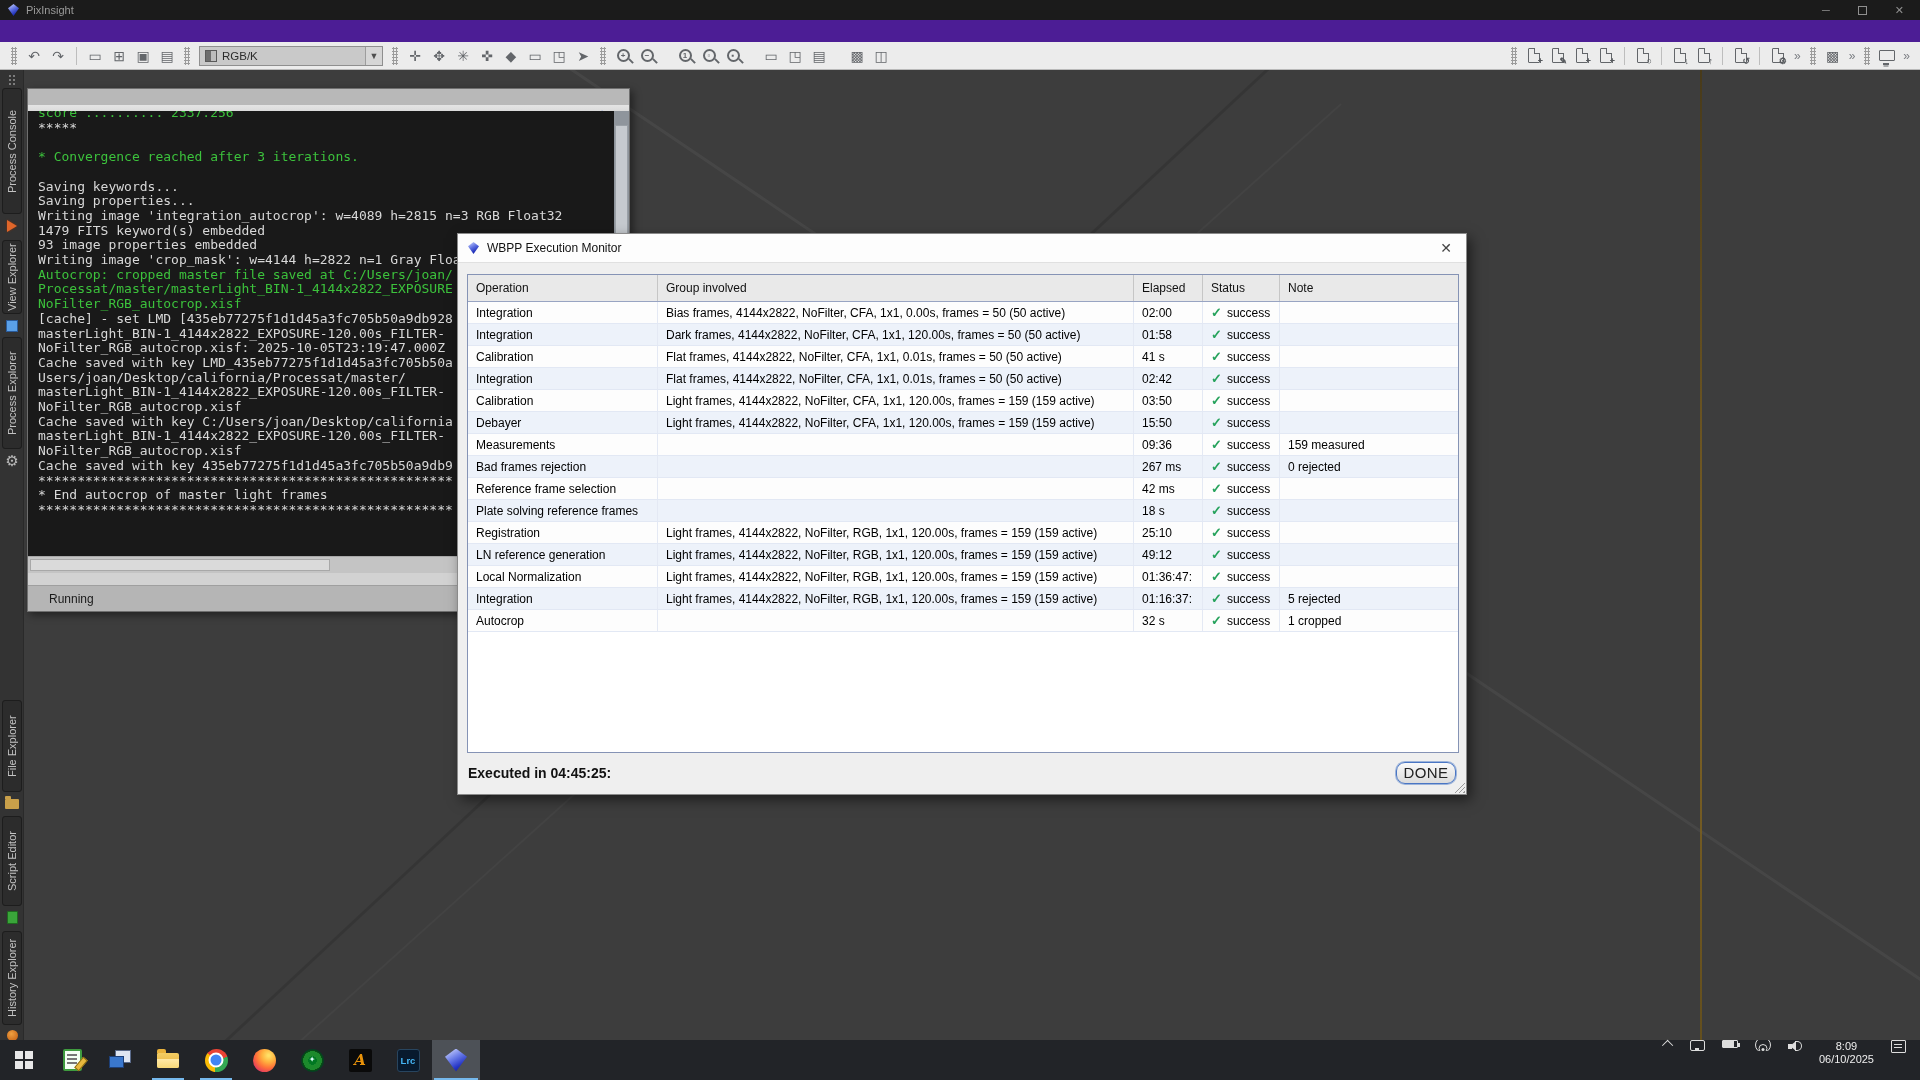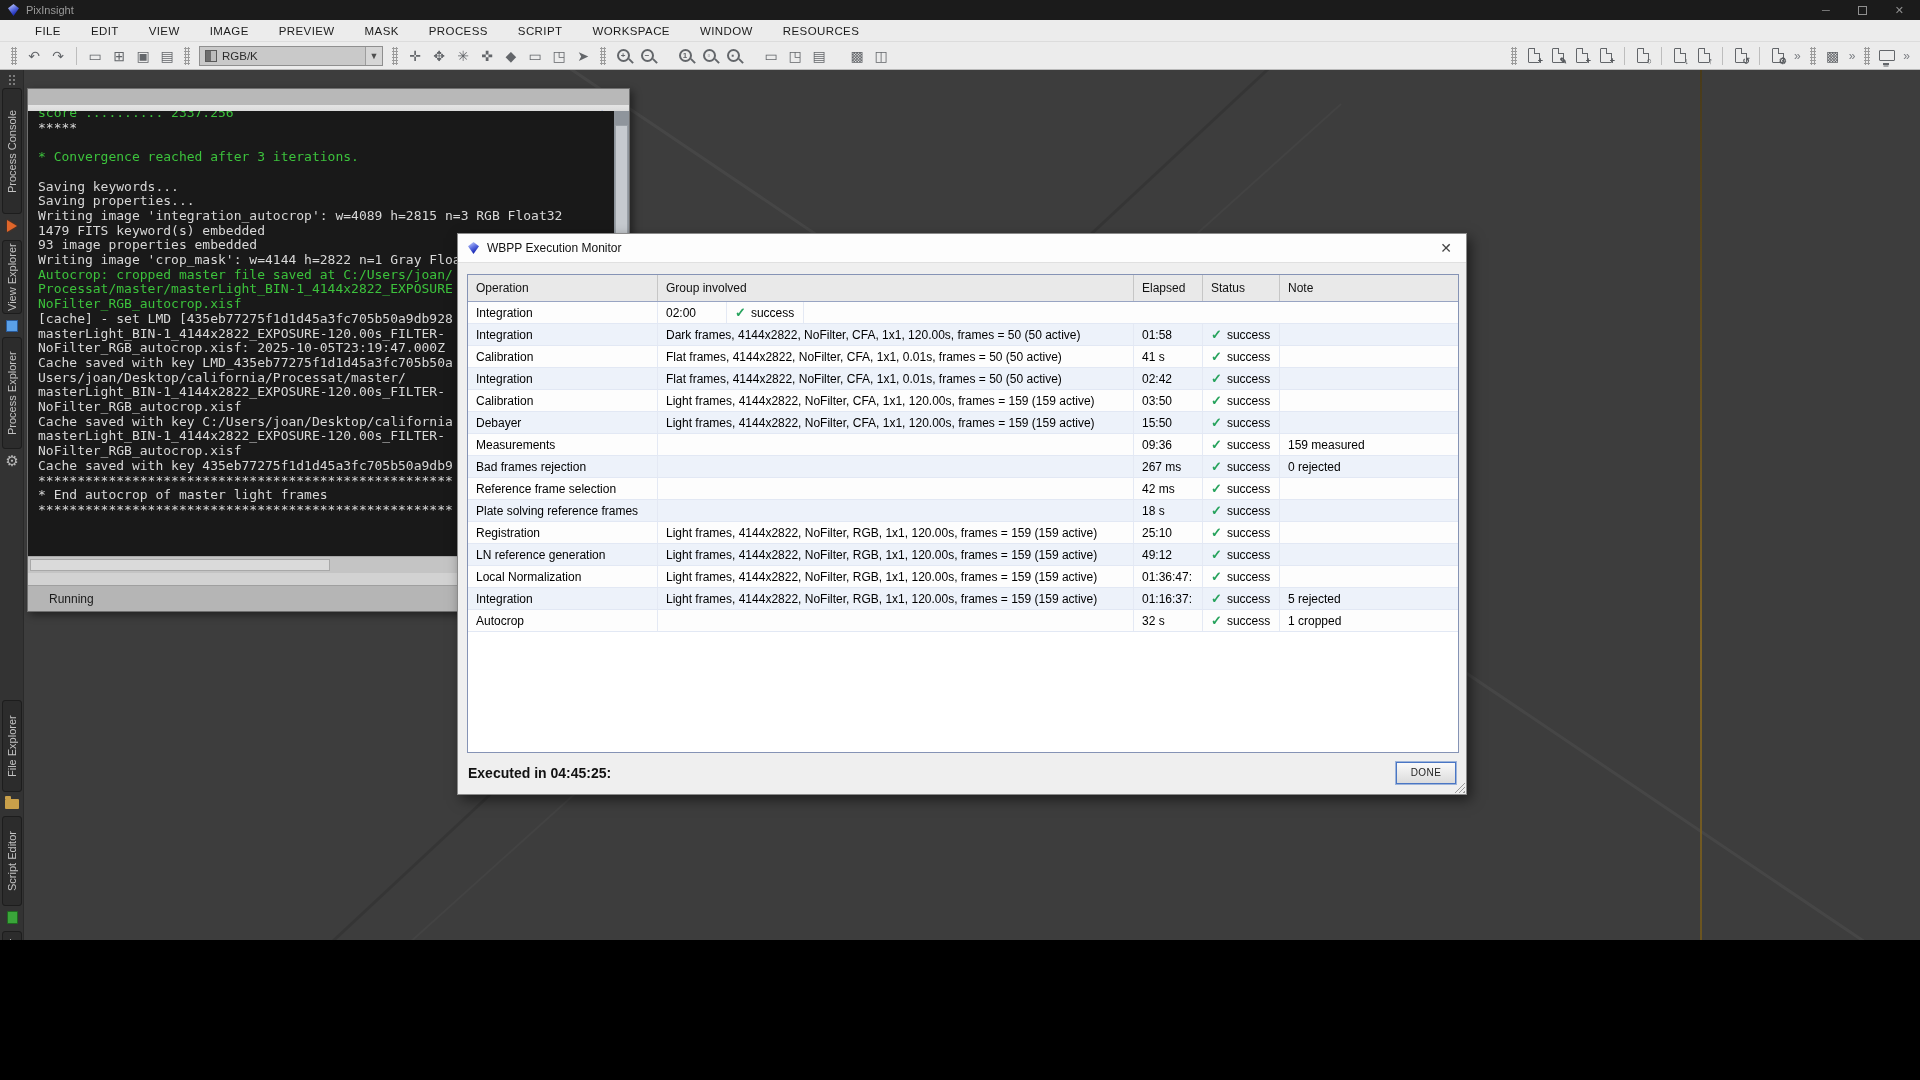--- a/index.html
+++ b/index.html
@@ -1,18 +1,18 @@
 <!DOCTYPE html>
 <html><head>
 <meta charset="utf-8">
 <style>
   * { margin:0; padding:0; box-sizing:border-box; }
   html,body { background:#000; }
   body { width:1920px; height:1080px; font-family:"Liberation Sans",sans-serif; }
-  #screen { position:relative; width:1920px; height:940px; overflow:hidden; background:#4c1d95;text-decoration:underline; }
+  #screen { position:relative; width:1920px; height:1080px; overflow:hidden; background:#4c1d95;text-decoration:underline; }
 
   
   #titlebar { position:absolute; left:0; top:0; width:1920px; height:20px; background:#1b1b1b; display:flex; align-items:center; }
   .pi-gem { width:11px; height:12px; background:linear-gradient(150deg,#b9c4fa 10%,#5a6ce0 45%,#2030b8 75%,#141f86); clip-path:polygon(50% 0,100% 36%,50% 100%,0 36%); }
   #titlebar .pi-gem { margin-left:8px; }
   #app-title { color:#9a9a9a; font-size:11px; margin-left:7px; }
   #win-controls { margin-left:auto; display:flex; align-items:center; gap:28px; padding-right:16px; color:#8f8f8f; font-size:11px; }
   #win-controls span { cursor:default; }
   #win-controls .maxi { font-size:10px; border:1px solid #8f8f8f; width:9px; height:9px; display:inline-block; }
 
@@ -84,21 +84,21 @@
   #wbpp-table { position:absolute; left:9px; top:40px; width:992px; height:479px; background:#fff; border:1px solid #8593b5; }
   #tbl-head { display:flex; height:27px; background:#e9e9e9; border-bottom:1px solid #98a4c2; }
   .hcell { display:flex; align-items:center; padding-left:8px; font-size:12px; color:#111; border-right:1px solid #c6c6c6; }
   .trow { display:flex; height:22px; border-bottom:1px solid #e2e8f4; background:#fdfdfd; }
   .trow.alt { background:#edf2fa; }
   .tcell { display:flex; align-items:center; padding-left:8px; font-size:12px; color:#000; border-right:1px solid #e4e9f4; overflow:hidden; white-space:nowrap; }
   .c0 { width:190px; } .c1 { width:476px; } .c2 { width:69px; } .c3 { width:77px; } .c4 { flex:1; border-right:none !important; }
   .chk { color:#27a35d; font-weight:bold; font-size:13px; margin-right:5px; }
   #wbpp-footer { position:absolute; left:0; bottom:0; width:100%; height:43px; display:flex; align-items:center; padding:0 10px; }
   #exec-label { font-size:14px; font-weight:bold; color:#111; }
-  #done-btn { margin-left:auto; width:60px; height:22px; background:linear-gradient(#fafafa,#dcdcdc); border:1px solid #4a76c4; box-shadow:0 0 0 1px #9db4da; border-radius:0; font-size:10px; color:#222; display:flex; align-items:center; justify-content:center; letter-spacing:.4px; }
+  #done-btn { margin-left:auto; width:60px; height:22px; background:linear-gradient(#fafafa,#dcdcdc); border:1px solid #4a76c4; box-shadow:0 0 0 1px #9db4da; border-radius:9px; font-size:15px; color:#222; display:flex; align-items:center; justify-content:center; letter-spacing:.4px; }
   #wbpp-grip { position:absolute; right:1px; bottom:1px; width:11px; height:11px; background:repeating-linear-gradient(135deg,transparent 0 2px,#9a9a9a 2px 3px); clip-path:polygon(100% 0,100% 100%,0 100%); }
 
   
   #taskbar { position:absolute; left:0; top:1040px; width:1920px; height:40px; background:#222428; display:flex; align-items:stretch; z-index:20; }
   .tb-app { position:relative; width:48px; display:flex; align-items:center; justify-content:center; }
   .tb-app.active { background:#4d5157; }
   .tb-app .runline { position:absolute; left:8px; right:8px; bottom:0; height:2px; background:#76b9ed; }
   .tb-app.active .runline { left:2px; right:2px; }
   .ic-start { display:grid; grid-template-columns:8px 8px; grid-template-rows:8px 8px; gap:2px; }
   .ic-start i { background:#e8e8e8; }
@@ -146,33 +146,20 @@
   <div id="titlebar">
     <span class="pi-gem"></span>
     <span id="app-title">PixInsight</span>
     <div id="win-controls">
       <span>─</span>
       <span class="maxi"></span>
       <span>✕</span>
     </div>
   </div>
 
-  <div id="menubar">
-      <span class="menu-item">FILE</span>
-      <span class="menu-item">EDIT</span>
-      <span class="menu-item">VIEW</span>
-      <span class="menu-item">IMAGE</span>
-      <span class="menu-item">PREVIEW</span>
-      <span class="menu-item">MASK</span>
-      <span class="menu-item">PROCESS</span>
-      <span class="menu-item">SCRIPT</span>
-      <span class="menu-item">WORKSPACE</span>
-      <span class="menu-item">WINDOW</span>
-      <span class="menu-item">RESOURCES</span>
-    </div>
 
   <div id="toolbar">
       <span class="tb-handle"></span>
       <span class="tico">↶</span>
       <span class="tico">↷</span>
       <span class="tb-sep"></span>
       <span class="tico">▭</span>
       <span class="tico">⊞</span>
       <span class="tico">▣</span>
       <span class="tico">▤</span>
@@ -347,20 +334,21 @@
         <div id="tbl-head">
             <div class="hcell c0">Operation</div>
             <div class="hcell c1">Group involved</div>
             <div class="hcell c2">Elapsed</div>
             <div class="hcell c3">Status</div>
             <div class="hcell c4">Note</div>
           </div>
         <div id="tbl-body">
             <div class="trow">
               <div class="tcell c0">Integration</div>
+              <div class="tcell c1">Bias frames, 4144x2822, NoFilter, CFA, 1x1, 0.00s, frames = 50 (50 active)</div>
               <div class="tcell c2">02:00</div>
               <div class="tcell c3">
                 <span class="chk">✓</span>
                 <span>success</span>
               </div>
               <div class="tcell c4"></div>
             </div>
             <div class="trow alt">
               <div class="tcell c0">Integration</div>
               <div class="tcell c1">Dark frames, 4144x2822, NoFilter, CFA, 1x1, 120.00s, frames = 50 (50 active)</div>

